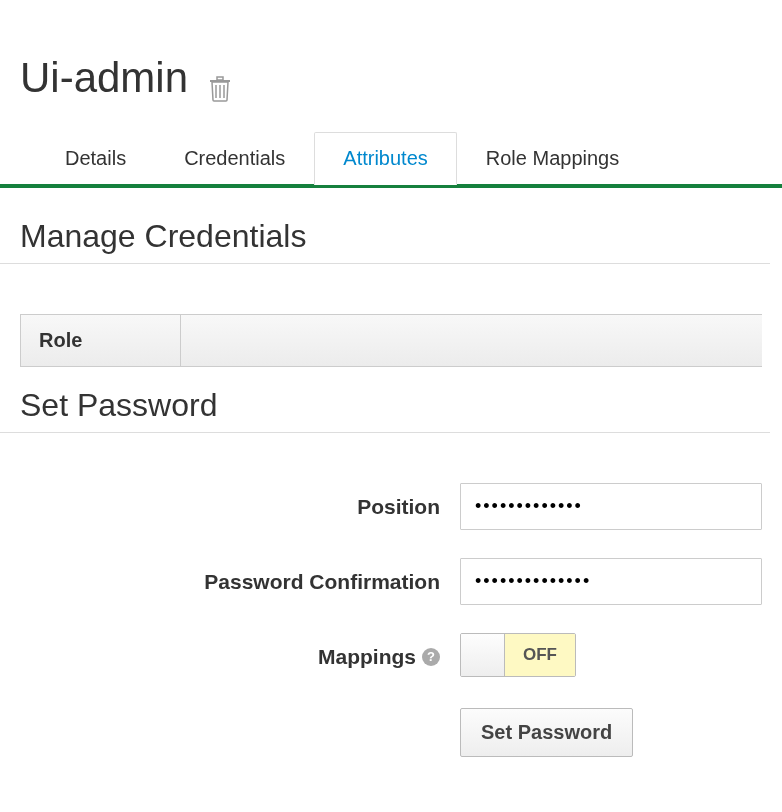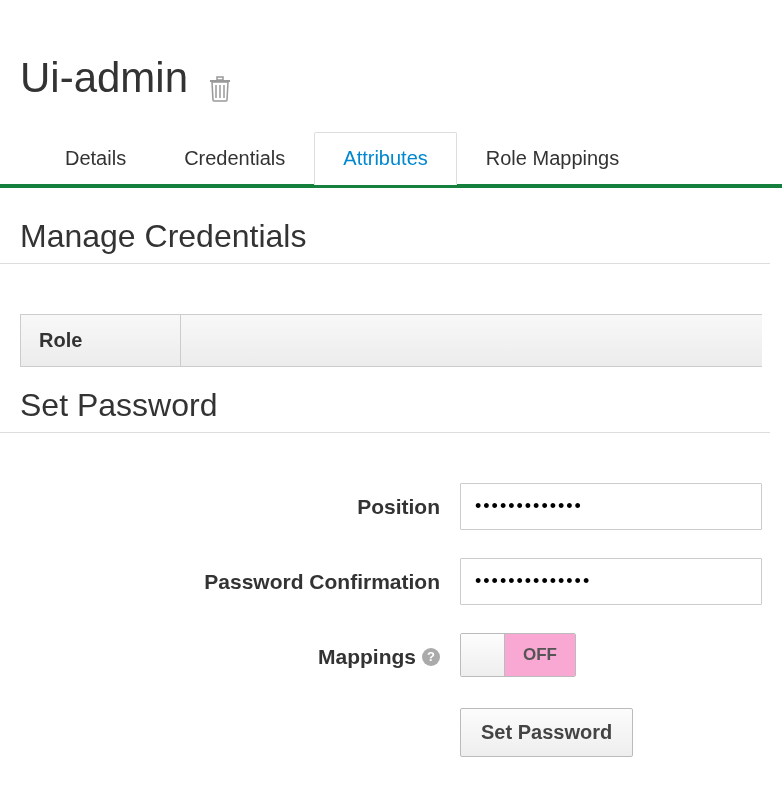--- a/index.html
+++ b/index.html
@@ -146,21 +146,21 @@
       background: linear-gradient(to bottom, #fdfdfd, #eee);
       border-right: 1px solid #bbb;
     }
     .toggle-label {
       padding: 0 18px;
       display: flex;
       align-items: center;
       font-size: 17px;
       font-weight: 700;
       color: #555;
-      background: #f9a8d4;
+      background: #fef9c3;
     }
     .btn {
       display: inline-block;
       padding: 12px 20px;
       font-size: 20px;
       font-weight: 600;
       color: #444;
       background: linear-gradient(to bottom, #fcfcfc, #eee);
       border: 1px solid #bbb;
       border-radius: 2px;

